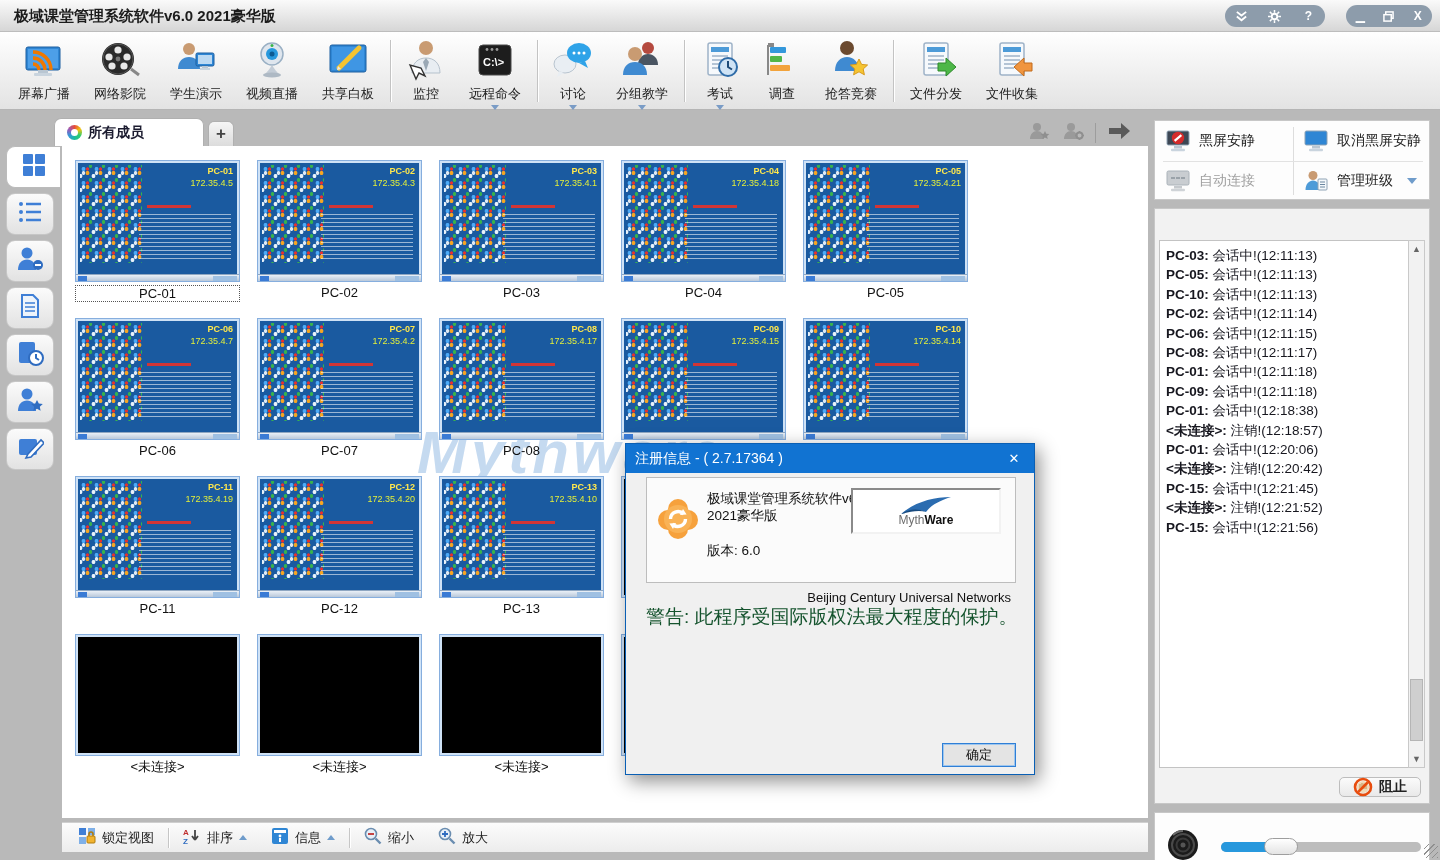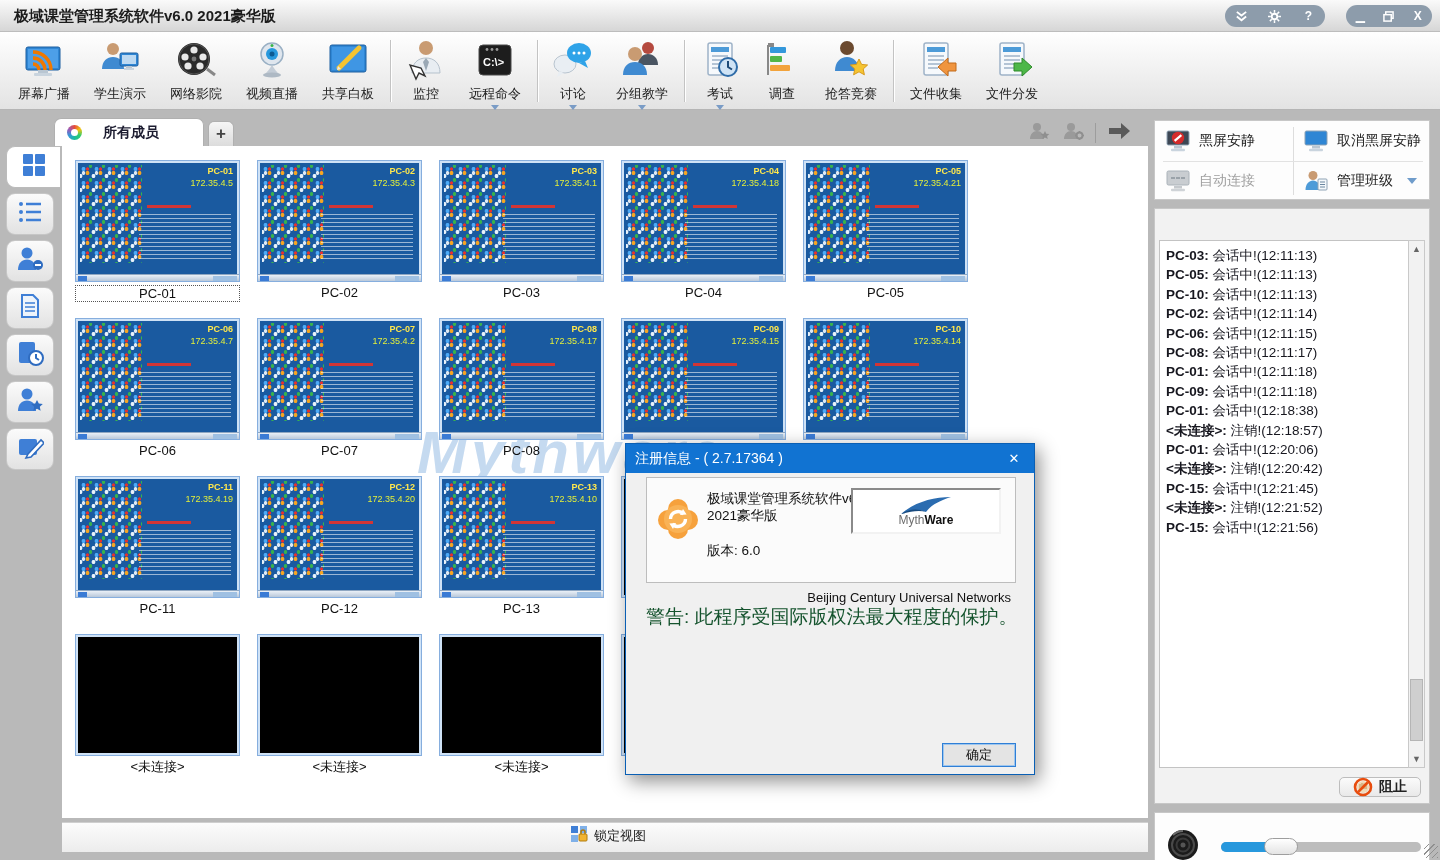--- a/index.html
+++ b/index.html
@@ -33,21 +33,21 @@
   .sidebar{position:absolute;left:0;top:118px;width:60px;height:710px;}
   .side-btn{position:absolute;left:6px;width:48px;height:42px;border-radius:9px;
     background:linear-gradient(#fbfbfb,#e2e2e2);border:1px solid #c6c6c6;
     display:flex;align-items:center;justify-content:center;}
   .side-btn.active{background:#fff;width:54px;border-right:none;border-top-right-radius:0;border-bottom-right-radius:0;border-color:#bbb;}
 
   
   .tabstrip{position:absolute;left:60px;top:118px;width:1090px;height:28px;}
   .tab-active{position:absolute;left:-6px;top:0;width:150px;height:28px;background:#fff;
     border:1px solid #b0b0b0;border-bottom:none;border-radius:7px 7px 0 0;
-    display:flex;align-items:center;gap:21px;padding-left:12px;font-size:14px;font-weight:bold;color:#1c1c30;}
+    display:flex;align-items:center;gap:6px;padding-left:12px;font-size:14px;font-weight:bold;color:#1c1c30;}
   .colorwheel{width:15px;height:15px;border-radius:50%;
     background:conic-gradient(#e74c3c,#f1c40f,#2ecc71,#1abc9c,#3498db,#9b59b6,#e74c3c);
     position:relative;}
   .colorwheel::after{content:"";position:absolute;left:4px;top:4px;width:7px;height:7px;border-radius:50%;background:#fff;}
   .tab-plus{position:absolute;left:148px;top:3px;width:26px;height:25px;background:linear-gradient(#f6f6f6,#dcdcdc);
     border:1px solid #b0b0b0;border-bottom:none;border-radius:6px 6px 0 0;text-align:center;
     font-size:17px;font-weight:bold;color:#444;line-height:24px;}
   .strip-icons{position:absolute;right:18px;top:2px;display:flex;align-items:center;gap:10px;}
   .strip-icons .sep{width:1px;height:20px;background:#9d9d9d;}
 
@@ -74,21 +74,21 @@
   .textblock{position:absolute;right:8px;top:53px;width:92px;height:46px;
     background:repeating-linear-gradient(to bottom,rgba(255,255,255,.75) 0 1px,transparent 1px 4px);opacity:.75;}
   .taskbar{position:absolute;left:0;right:0;bottom:0;height:7px;background:linear-gradient(#eaf0f7,#b9c8da);border-top:1px solid #8fa7c2;}
   .taskbar::before{content:"";position:absolute;left:2px;top:1px;width:9px;height:5px;background:#3a7bd5;}
   .taskbar::after{content:"";position:absolute;right:2px;top:1px;width:24px;height:5px;background:#9fc0e2;}
   .thumb-label{margin-top:3px;text-align:center;font-size:13px;color:#111;line-height:15px;}
   .thumb-label.selected{border:1px dotted #555;}
 
   
   .bottombar{position:absolute;left:62px;top:822px;width:1086px;height:30px;background:linear-gradient(#fcfcfc,#ececec);
-    border-top:1px solid #cfcfcf;display:flex;align-items:center;padding-left:6px;gap:4px;flex-direction:column;}
+    border-top:1px solid #cfcfcf;display:flex;align-items:center;padding-left:6px;gap:4px;}
   .bb-item{display:flex;align-items:center;gap:6px;font-size:13px;color:#222;padding:2px 10px;}
   .bb-sep{width:1px;height:20px;background:#c6c6c6;box-shadow:1px 0 0 #fff;}
   .bb-caret{width:0;height:0;border-left:4px solid transparent;border-right:4px solid transparent;border-bottom:5px solid #6f9ccb;}
 
   
   .rpanel{position:absolute;left:1152px;top:116px;width:282px;height:738px;}
   .rcard{position:absolute;background:#fdfdfd;border:1px solid #c7c7c7;border-radius:0;}
   .card-actions{left:2px;top:4px;width:276px;height:80px;overflow:hidden;}
   .qbtn{position:absolute;width:138px;height:40px;display:flex;align-items:center;gap:8px;padding-left:10px;
     font-size:14px;color:#222;}
@@ -182,49 +182,49 @@
             <path d="M11 25a6 6 0 0 1 6 6M11 19a12 12 0 0 1 12 12M11 13a18 18 0 0 1 18 18" fill="none" stroke="#f07800" stroke-width="3.4"></path>
             <rect x="16" y="31" width="10" height="3" fill="#b9c6d2"></rect>
             <rect x="12" y="34" width="18" height="3" rx="1" fill="#c9d4de"></rect>
           </svg>
         </div>
         <div class="tb-label">屏幕广播</div>
       </div>
       <div class="tb-item">
         <div class="tb-icon">
           <svg width="44" height="44" viewBox="0 0 44 44">
-            <circle cx="15" cy="10" r="6" fill="#c99b72"></circle>
-            <path d="M4 30c0-8 5-12 11-12s11 4 11 12z" fill="#3f8ad1"></path>
-            <rect x="22" y="14" width="18" height="13" rx="1.5" fill="#2f86d4" stroke="#1c5ea0"></rect>
-            <rect x="24" y="16" width="14" height="9" fill="#bcd9f2"></rect>
-            <rect x="28" y="27" width="6" height="2" fill="#b9c6d2"></rect>
-            <rect x="26" y="29" width="10" height="2" fill="#c9d4de"></rect>
-          </svg>
-        </div>
-        <div class="tb-label">学生演示</div>
-      </div>
-      <div class="tb-item">
-        <div class="tb-icon">
-          <svg width="44" height="44" viewBox="0 0 44 44">
             <circle cx="20" cy="20" r="16" fill="#2a2a2a"></circle>
             <circle cx="20" cy="20" r="15" fill="none" stroke="#555"></circle>
             <circle cx="20" cy="11" r="3.6" fill="#e8e8e8"></circle>
             <circle cx="11" cy="18" r="3.6" fill="#e8e8e8"></circle>
             <circle cx="29" cy="18" r="3.6" fill="#e8e8e8"></circle>
             <circle cx="14" cy="27" r="3.6" fill="#e8e8e8"></circle>
             <circle cx="26" cy="27" r="3.6" fill="#e8e8e8"></circle>
             <circle cx="20" cy="20" r="2.4" fill="#777"></circle>
             <path d="M33 30l8 6" stroke="#888" stroke-width="3"></path>
           </svg>
         </div>
         <div class="tb-label">网络影院</div>
       </div>
       <div class="tb-item">
         <div class="tb-icon">
           <svg width="44" height="44" viewBox="0 0 44 44">
+            <circle cx="15" cy="10" r="6" fill="#c99b72"></circle>
+            <path d="M4 30c0-8 5-12 11-12s11 4 11 12z" fill="#3f8ad1"></path>
+            <rect x="22" y="14" width="18" height="13" rx="1.5" fill="#2f86d4" stroke="#1c5ea0"></rect>
+            <rect x="24" y="16" width="14" height="9" fill="#bcd9f2"></rect>
+            <rect x="28" y="27" width="6" height="2" fill="#b9c6d2"></rect>
+            <rect x="26" y="29" width="10" height="2" fill="#c9d4de"></rect>
+          </svg>
+        </div>
+        <div class="tb-label">学生演示</div>
+      </div>
+      <div class="tb-item">
+        <div class="tb-icon">
+          <svg width="44" height="44" viewBox="0 0 44 44">
             <circle cx="22" cy="15" r="11" fill="#dfe6ee" stroke="#9ab0c4" stroke-width="1.5"></circle>
             <circle cx="22" cy="15" r="6" fill="#2798dd"></circle>
             <circle cx="22" cy="15" r="2.5" fill="#0c5a92"></circle>
             <circle cx="22" cy="6.5" r="1.5" fill="#39b54a"></circle>
             <path d="M22 26c-3 5-5 7-7 9h14c-2-2-4-4-7-9z" fill="#c3ccd6"></path>
             <ellipse cx="22" cy="36" rx="9" ry="2.5" fill="#aeb9c4"></ellipse>
           </svg>
         </div>
         <div class="tb-label">视频直播</div>
       </div>
@@ -328,35 +328,35 @@
         </div>
         <div class="tb-label">抢答竞赛</div>
       </div>
       <div class="tb-sep"></div>
       <div class="tb-item">
         <div class="tb-icon">
           <svg width="44" height="44" viewBox="0 0 44 44">
             <rect x="10" y="4" width="24" height="32" rx="2" fill="#f6f9fc" stroke="#9fb3c8" stroke-width="1.5"></rect>
             <rect x="13" y="8" width="18" height="5" fill="#4d9bd8"></rect>
             <path d="M14 17h16M14 21h16M14 25h16M14 29h10" stroke="#9fb3c8" stroke-width="1.6"></path>
-            <path d="M42 24h-8v-5l-10 9 10 9v-5h8z" fill="#f0953f" stroke="#c26a1a"></path>
-          </svg>
-        </div>
-        <div class="tb-label">文件收集</div>
+            <path d="M24 24h8v-5l10 9-10 9v-5h-8z" fill="#4db748" stroke="#2e8a2a"></path>
+          </svg>
+        </div>
+        <div class="tb-label">文件分发</div>
       </div>
       <div class="tb-item">
         <div class="tb-icon">
           <svg width="44" height="44" viewBox="0 0 44 44">
             <rect x="10" y="4" width="24" height="32" rx="2" fill="#f6f9fc" stroke="#9fb3c8" stroke-width="1.5"></rect>
             <rect x="13" y="8" width="18" height="5" fill="#4d9bd8"></rect>
             <path d="M14 17h16M14 21h16M14 25h16M14 29h10" stroke="#9fb3c8" stroke-width="1.6"></path>
-            <path d="M24 24h8v-5l10 9-10 9v-5h-8z" fill="#4db748" stroke="#2e8a2a"></path>
-          </svg>
-        </div>
-        <div class="tb-label">文件分发</div>
+            <path d="M42 24h-8v-5l-10 9 10 9v-5h8z" fill="#f0953f" stroke="#c26a1a"></path>
+          </svg>
+        </div>
+        <div class="tb-label">文件收集</div>
       </div>
     </div>
 
   <div class="sidebar" id="sidebar">
       <div class="side-btn active" style="top: 28px;">
         <span><svg width="26" height="26" viewBox="0 0 26 26">
             <rect x="2" y="2" width="10" height="10" rx="1" fill="#3f7fd6"></rect>
             <rect x="14" y="2" width="10" height="10" rx="1" fill="#3f7fd6"></rect>
             <rect x="2" y="14" width="10" height="10" rx="1" fill="#3f7fd6"></rect>
             <rect x="14" y="14" width="10" height="10" rx="1" fill="#3f7fd6"></rect>

